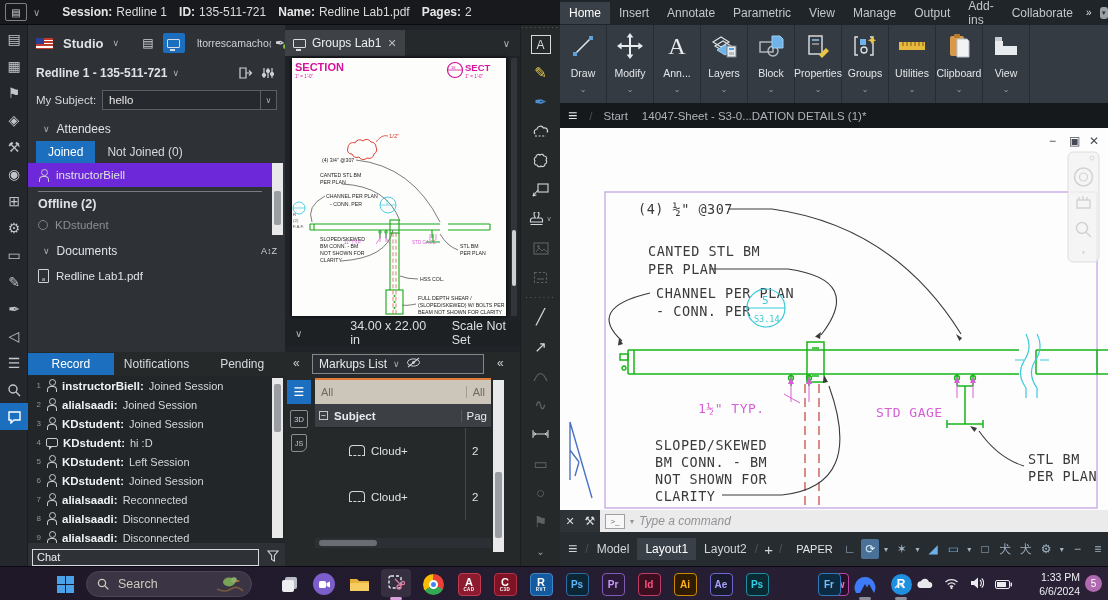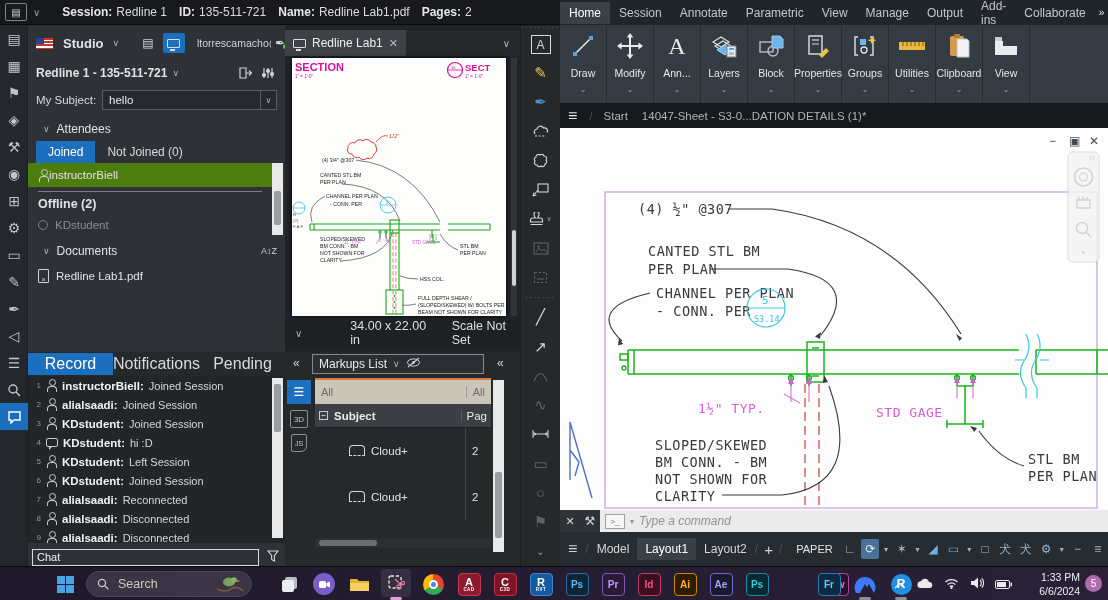--- a/index.html
+++ b/index.html
@@ -34,21 +34,21 @@
   .p-icon::after{content:"";position:absolute;bottom:0;left:1px;width:8px;height:5px;border:1px solid #c7cacf;border-bottom:none;border-radius:4px 4px 0 0;}
   .c-icon{position:relative;width:12px;height:9px;border:1px solid #c7cacf;border-radius:2px;display:inline-block;flex:none;}
   .c-icon::after{content:"";position:absolute;left:2px;bottom:-4px;border:2px solid transparent;border-top-color:#c7cacf;border-left-color:#c7cacf;}
   .mon-icon{position:relative;width:13px;height:9px;border:1.5px solid #d8dbe0;border-radius:1px;display:inline-block;flex:none;}
   .mon-icon::after{content:"";position:absolute;left:2px;bottom:-4px;width:5px;height:2px;background:#d8dbe0;}
   .scrolltrack{position:absolute;background:#e9e9e9;}
   .scrollthumb{position:absolute;background:#9a9ea3;border-radius:2px;}
   .logrow{height:19px;display:flex;align-items:center;gap:5px;padding-left:5px;font-size:11px;color:#d3d6da;}
   .logrow .ln{width:8px;font-size:8px;color:#8f959b;text-align:right;flex:none;}
   .logrow b{font-size:11.5px;color:#f0f2f4;}
-  .rectab{flex:1;height:22px;display:flex;align-items:center;justify-content:center;font-size:16px;color:#d7dade;}
+  .rectab{flex:1;height:22px;display:flex;align-items:center;justify-content:center;font-size:12px;color:#d7dade;}
   .rectab.active{background:#1c6fbe;color:#fff;}
   
   #pdfarea{position:absolute;left:285px;top:25px;width:235px;height:541px;background:#202327;}
   #pdftab{position:absolute;left:0;top:5px;width:235px;height:26px;background:#26292b;display:flex;align-items:flex-end;}
   #pdftab .tab{height:26px;background:#3e4246;display:flex;align-items:center;gap:6px;padding:0 8px;font-size:12px;color:#eceef0;}
   #pdfcanvas{position:absolute;left:0;top:31px;width:235px;height:264px;background:#202327;}
   #pdfpage{position:absolute;left:7px;top:2px;width:214px;height:258px;background:#fdfdfc;box-shadow:0 0 4px #000;}
   #pdfstatus{position:absolute;left:0;top:295px;width:235px;height:26px;background:#1e2124;color:#dcdfe2;font-size:12.5px;display:flex;align-items:center;}
   
   #markups{position:absolute;left:0;top:327px;width:235px;height:214px;background:#26292a;}
@@ -190,21 +190,21 @@
       </span>
     </div>
     <div class="srow" style="top:94px;height:20px;padding-left:10px;gap:7px;">
       <span class="ddchev">∨</span>
       <span style="font-size:12px;">Attendees</span>
     </div>
     <div class="srow" style="top:116px;height:22px;padding-left:8px;">
       <span class="tabjoin active">Joined</span>
       <span class="tabjoin">Not Joined (0)</span>
     </div>
-    <div class="srow" style="top:138px;height:24px;background:#4d7c0f;padding-left:10px;width:244px;">
+    <div class="srow" style="top:138px;height:24px;background:#6d28d9;padding-left:10px;gap:7px;width:244px;">
       <span class="p-icon"></span>
       <span style="font-size:11.5px;">instructorBiell</span>
     </div>
     <div class="scrolltrack" style="left:244px;top:138px;width:11px;height:72px;">
           <span class="scrollthumb" style="left:2px;top:28px;width:7px;height:34px;"></span>
         </div>
     <div style="position:absolute;left:10px;top:166px;width:224px;border-top:1px solid #797d83;"></div>
     <div class="srow" style="top:168px;height:22px;padding-left:10px;">
       <b style="font-size:12.5px;">Offline (2)</b>
     </div>
@@ -293,21 +293,21 @@
               <path d="M1,1 H11 L7.4,5.5 V11 L4.6,9.5 V5.5 Z" fill="none" stroke="#cfd3d8" stroke-width="1.1"></path>
             </svg>
       </span>
     </div>
   </div>
 
   <div id="pdfarea">
     <div id="pdftab">
       <span class="tab">
         <span class="mon-icon"></span>
-        <span>Redline Lab1</span>
+        <span>Groups Lab1</span>
         <span style="color:#b9bdc2;font-size:11px;">✕</span>
       </span>
       <span style="margin-left:auto;margin-right:10px;color:#aeb2b8;font-size:10px;align-self:center;">∨</span>
     </div>
     <div id="pdfcanvas">
       <div id="pdfpage">
         <svg width="214" height="258" viewBox="0 0 214 258" font-family="Liberation Sans, sans-serif">
 
           <text x="3" y="13" font-size="11" font-weight="bold" fill="#d6119c">SECTION</text>
           <text x="3" y="20" font-size="4.5" fill="#d6119c">1" = 1'-0"</text>
@@ -509,21 +509,21 @@
     <span class="tt dim">▭</span>
     <span class="tt dim">○</span>
     <span class="tt dim">⚑</span>
     <span class="tt" style="font-size:10px;color:#9aa0a6;">⌄</span>
   </div>
 </div>
 
 <div id="cad">
   <div id="cadtabs">
     <span class="ct active">Home</span>
-    <span class="ct">Session</span>
+    <span class="ct">Insert</span>
     <span class="ct">Annotate</span>
     <span class="ct">Parametric</span>
     <span class="ct">View</span>
     <span class="ct">Manage</span>
     <span class="ct">Output</span>
     <span class="ct">Add-ins</span>
     <span class="ct">Collaborate</span>
     <span style="margin-left:4px;font-size:10px;color:#e3e6e9;">»</span>
     <span style="margin-left:8px;width:26px;height:12px;background:#9aa0a6;border-radius:3px;display:inline-flex;align-items:center;justify-content:center;color:#2a2e33;font-size:7px;">▾</span>
   </div>

